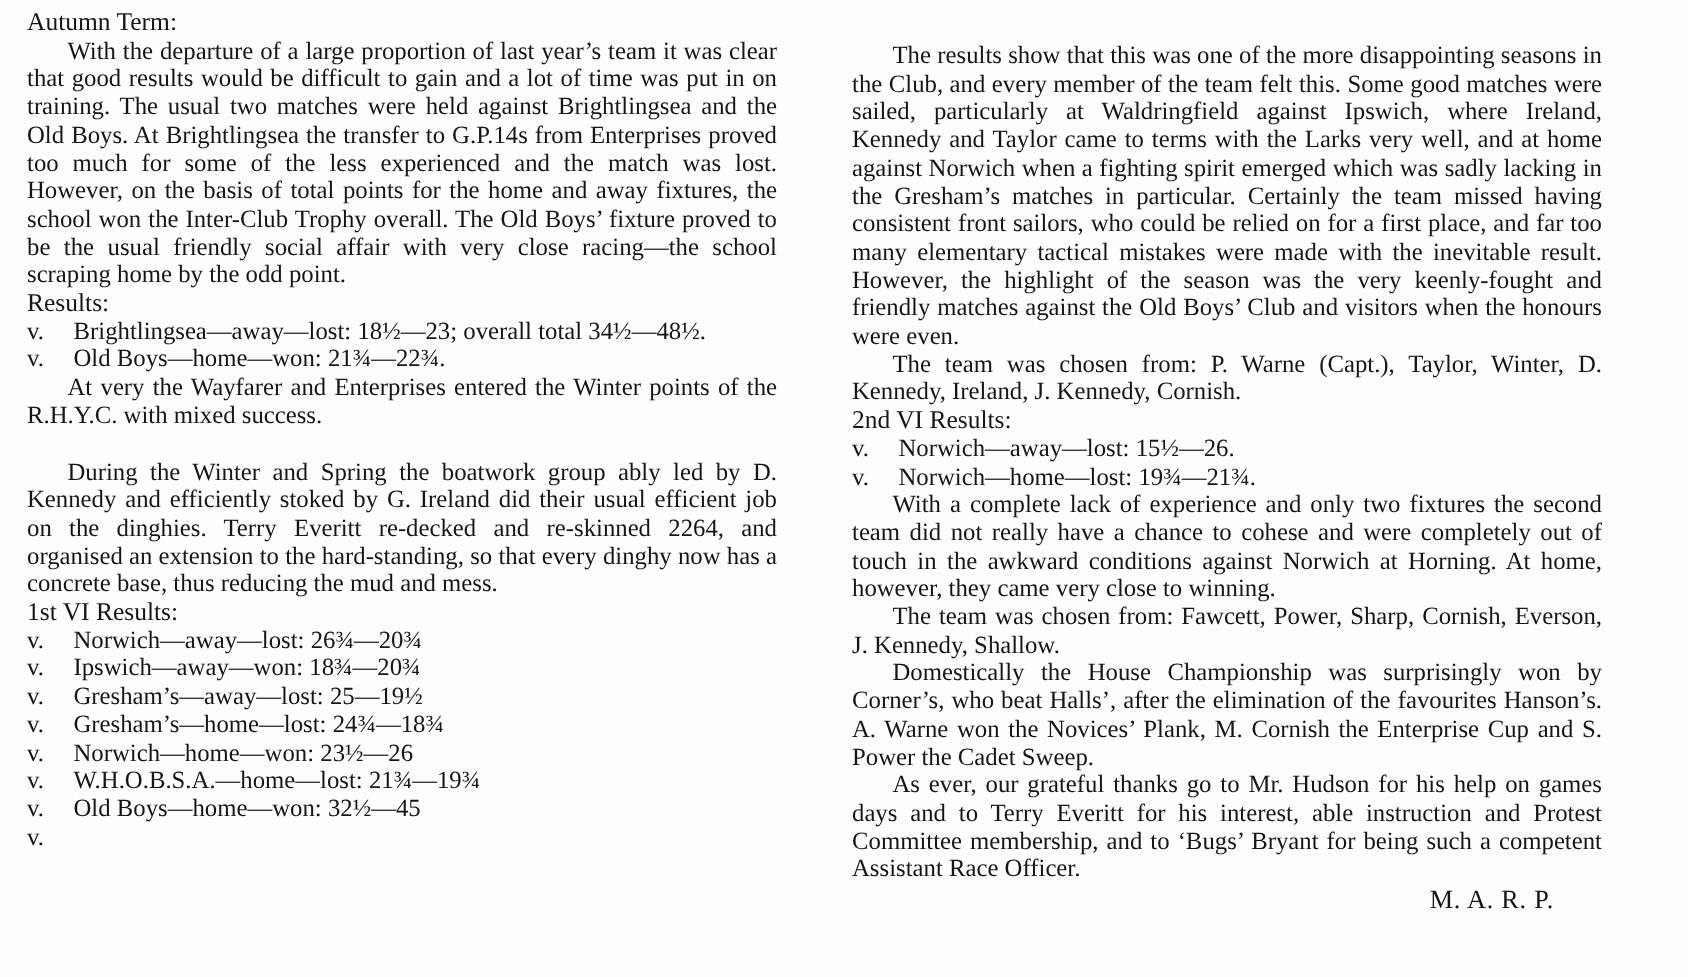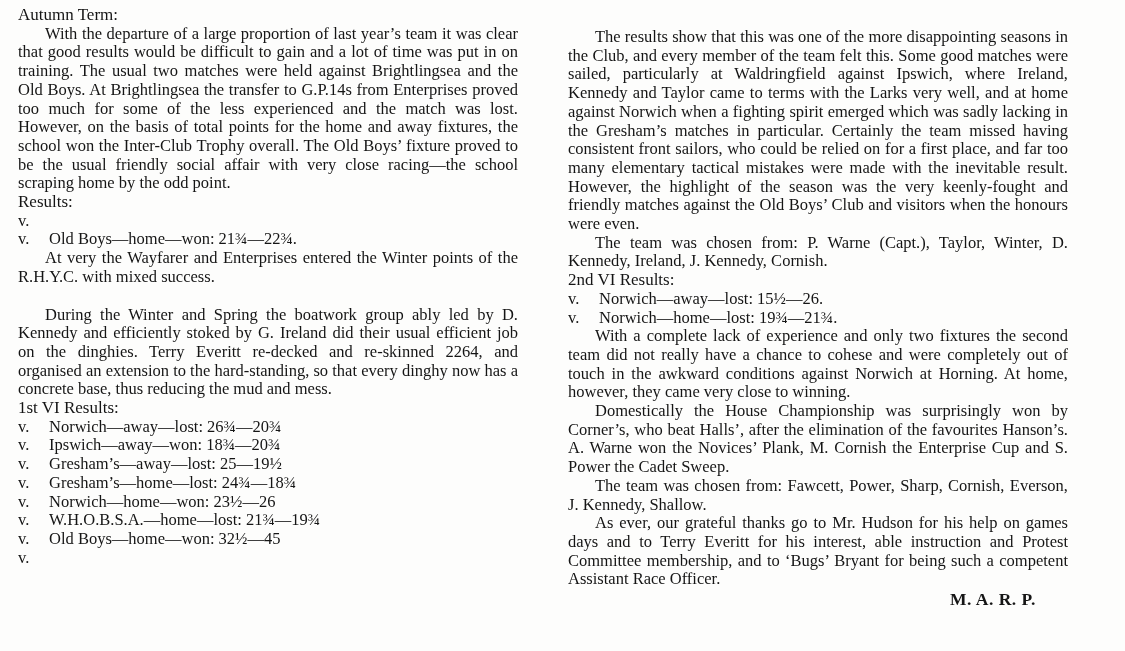--- a/index.html
+++ b/index.html
@@ -45,41 +45,42 @@
   .result-row {
     display: flex;
     text-align: left;
     white-space: nowrap;
   }
   .result-row .v {
     width: 31px;
     flex: none;
   }
   .signature {
-    font-weight: bold;
+    font-weight: normal;
     text-align: right;
     padding-right: 32px;
     font-size: 17.5px;
     letter-spacing: 0.5px;
     margin-top: 1px;
   }
 </style>
 </head>
 <body>
 
 <div class="page">
 
   <div class="col col-left">
     <div class="head">Autumn Term:</div>
     <p>With the departure of a large proportion of last year’s team it was clear that good results would be difficult to gain and a lot of time was put in on training. The usual two matches were held against Brightlingsea and the Old Boys. At Brightlingsea the transfer to G.P.14s from Enterprises proved too much for some of the less experienced and the match was lost. However, on the basis of total points for the home and away fixtures, the school won the Inter-Club Trophy overall. The Old Boys’ fixture proved to be the usual friendly social affair with very close racing—the school scraping home by the odd point.</p>
 
     <div class="head">Results:</div>
 
     <div class="result-row">
       <span class="v">v.</span>
+      <span>Brightlingsea—away—lost: 18½—23; overall total 34½—48½.</span>
     </div>
     <div class="result-row">
       <span class="v">v.</span>
       <span>Old Boys—home—won: 21¾—22¾.</span>
     </div>
 
     <p>At very the Wayfarer and Enterprises entered the Winter points of the R.H.Y.C. with mixed success.</p>
 
     <p class="space-above">During the Winter and Spring the boatwork group ably led by D. Kennedy and efficiently stoked by G. Ireland did their usual efficient job on the dinghies. Terry Everitt re-decked and re-skinned 2264, and organised an extension to the hard-standing, so that every dinghy now has a concrete base, thus reducing the mud and mess.</p>
 
@@ -127,20 +128,20 @@
     <div class="result-row">
       <span class="v">v.</span>
       <span>Norwich—away—lost: 15½—26.</span>
     </div>
     <div class="result-row">
       <span class="v">v.</span>
       <span>Norwich—home—lost: 19¾—21¾.</span>
     </div>
 
     <p>With a complete lack of experience and only two fixtures the second team did not really have a chance to cohese and were completely out of touch in the awkward conditions against Norwich at Horning. At home, however, they came very close to winning.</p>
+    <p>The team was chosen from: Fawcett, Power, Sharp, Cornish, Everson, J. Kennedy, Shallow.</p>
     <p>Domestically the House Championship was surprisingly won by Corner’s, who beat Halls’, after the elimination of the favourites Hanson’s. A. Warne won the Novices’ Plank, M. Cornish the Enterprise Cup and S. Power the Cadet Sweep.</p>
-    <p>The team was chosen from: Fawcett, Power, Sharp, Cornish, Everson, J. Kennedy, Shallow.</p>
     <p>As ever, our grateful thanks go to Mr. Hudson for his help on games days and to Terry Everitt for his interest, able instruction and Protest Committee membership, and to ‘Bugs’ Bryant for being such a competent Assistant Race Officer.</p>
 
     <div class="signature">M. A. R. P.</div>
   </div>
 
 </div>
 
 </body></html>

